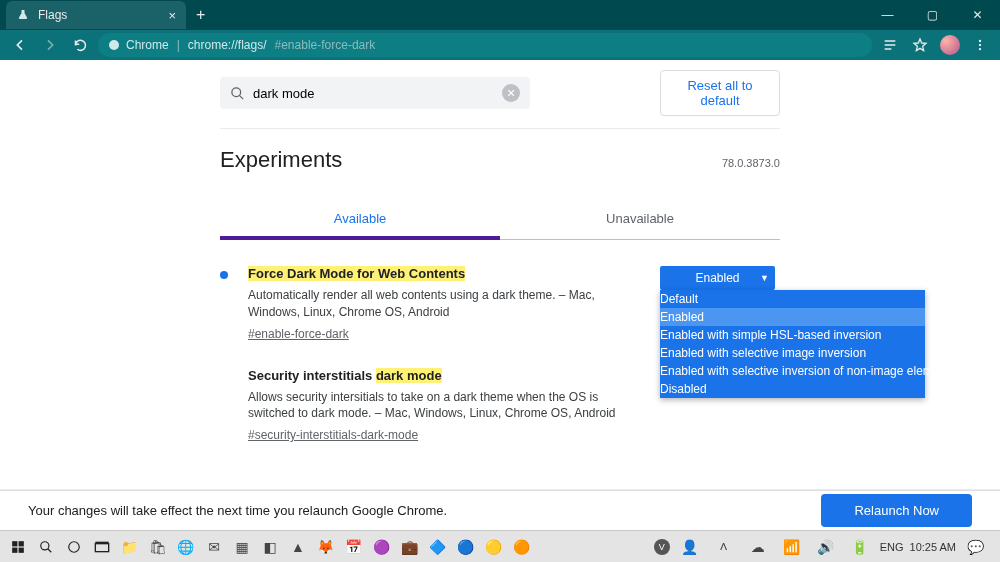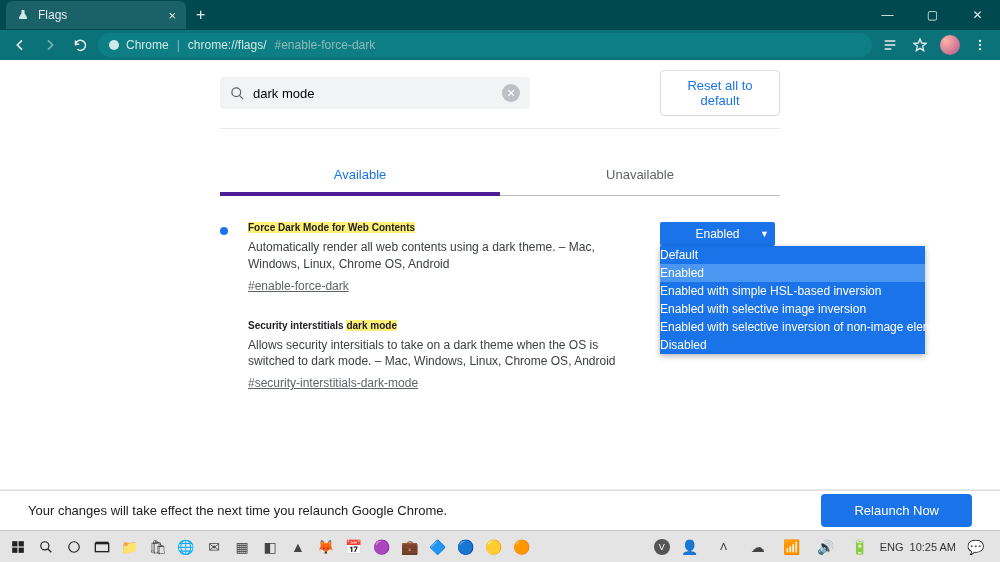--- a/index.html
+++ b/index.html
@@ -40,21 +40,21 @@
   .version { font-size: 11px; color: #5f6368; }
 
   .tabs { display: flex; margin-top: 28px; border-bottom: 1px solid #bdc1c6; }
   .tabitem { flex: 1; text-align: center; padding: 10px 0; font-size: 13px; color: #5f6368; cursor: pointer; }
   .tabitem.active { color: #1a73e8; border-bottom: 4px solid #4c1d95; margin-bottom: -1px; }
 
   .flag { display: flex; margin-top: 26px; gap: 20px; }
   .flag .dot { width: 8px; height: 8px; border-radius: 50%; background: #1a73e8; margin-top: 5px; flex: 0 0 8px; }
   .flag .dot.hidden { visibility: hidden; }
   .flag .body { flex: 1; }
-  .flag .title { font-size: 10px; font-weight: 600; color: #202124; }
+  .flag .title { font-size: 13px; font-weight: 600; color: #202124; }
   .hl { background: #fff176; }
   .flag .desc { font-size: 12px; color: #3c4043; margin-top: 6px; max-width: 420px; line-height: 1.4; }
   .flag .anchor { font-size: 12px; color: #5f6368; text-decoration: underline; margin-top: 6px; display: inline-block; }
   .flag .ctrl { flex: 0 0 120px; position: relative; }
 
   .select { width: 115px; height: 24px; background: #1a73e8; color: #fff; display: flex; align-items: center; justify-content: center; font-size: 12px; border-radius: 2px; cursor: pointer; position: relative; }
   .select .caret { position: absolute; right: 6px; font-size: 9px; }
 
   .dropdown { position: absolute; top: 24px; left: 0; width: 265px; background: #1a73e8; color: #fff; font-size: 12px; z-index: 10; box-shadow: 0 2px 6px rgba(0,0,0,0.3); }
   .dropdown .opt { padding: 2px 0; white-space: nowrap; cursor: pointer; }
@@ -151,20 +151,24 @@
           <circle cx="10" cy="10" r="7"></circle>
           <path d="M21 21l-6-6"></path>
         </svg>
       <input type="text" value="dark mode" style="">
       <div class="clearbtn">✕</div>
     </div>
     <button class="resetbtn">Reset all to default</button>
   </div>
 
   <div class="page">
+    <div class="headrow">
+      <div class="h1">Experiments</div>
+      <div class="version">78.0.3873.0</div>
+    </div>
 
     <div class="tabs">
       <div class="tabitem active">Available</div>
       <div class="tabitem">Unavailable</div>
     </div>
 
     <div class="flag">
       <div class="dot"></div>
       <div class="body">
         <div class="title"><span></span><span class="hl">Force Dark Mode for Web Contents</span><span></span></div>

